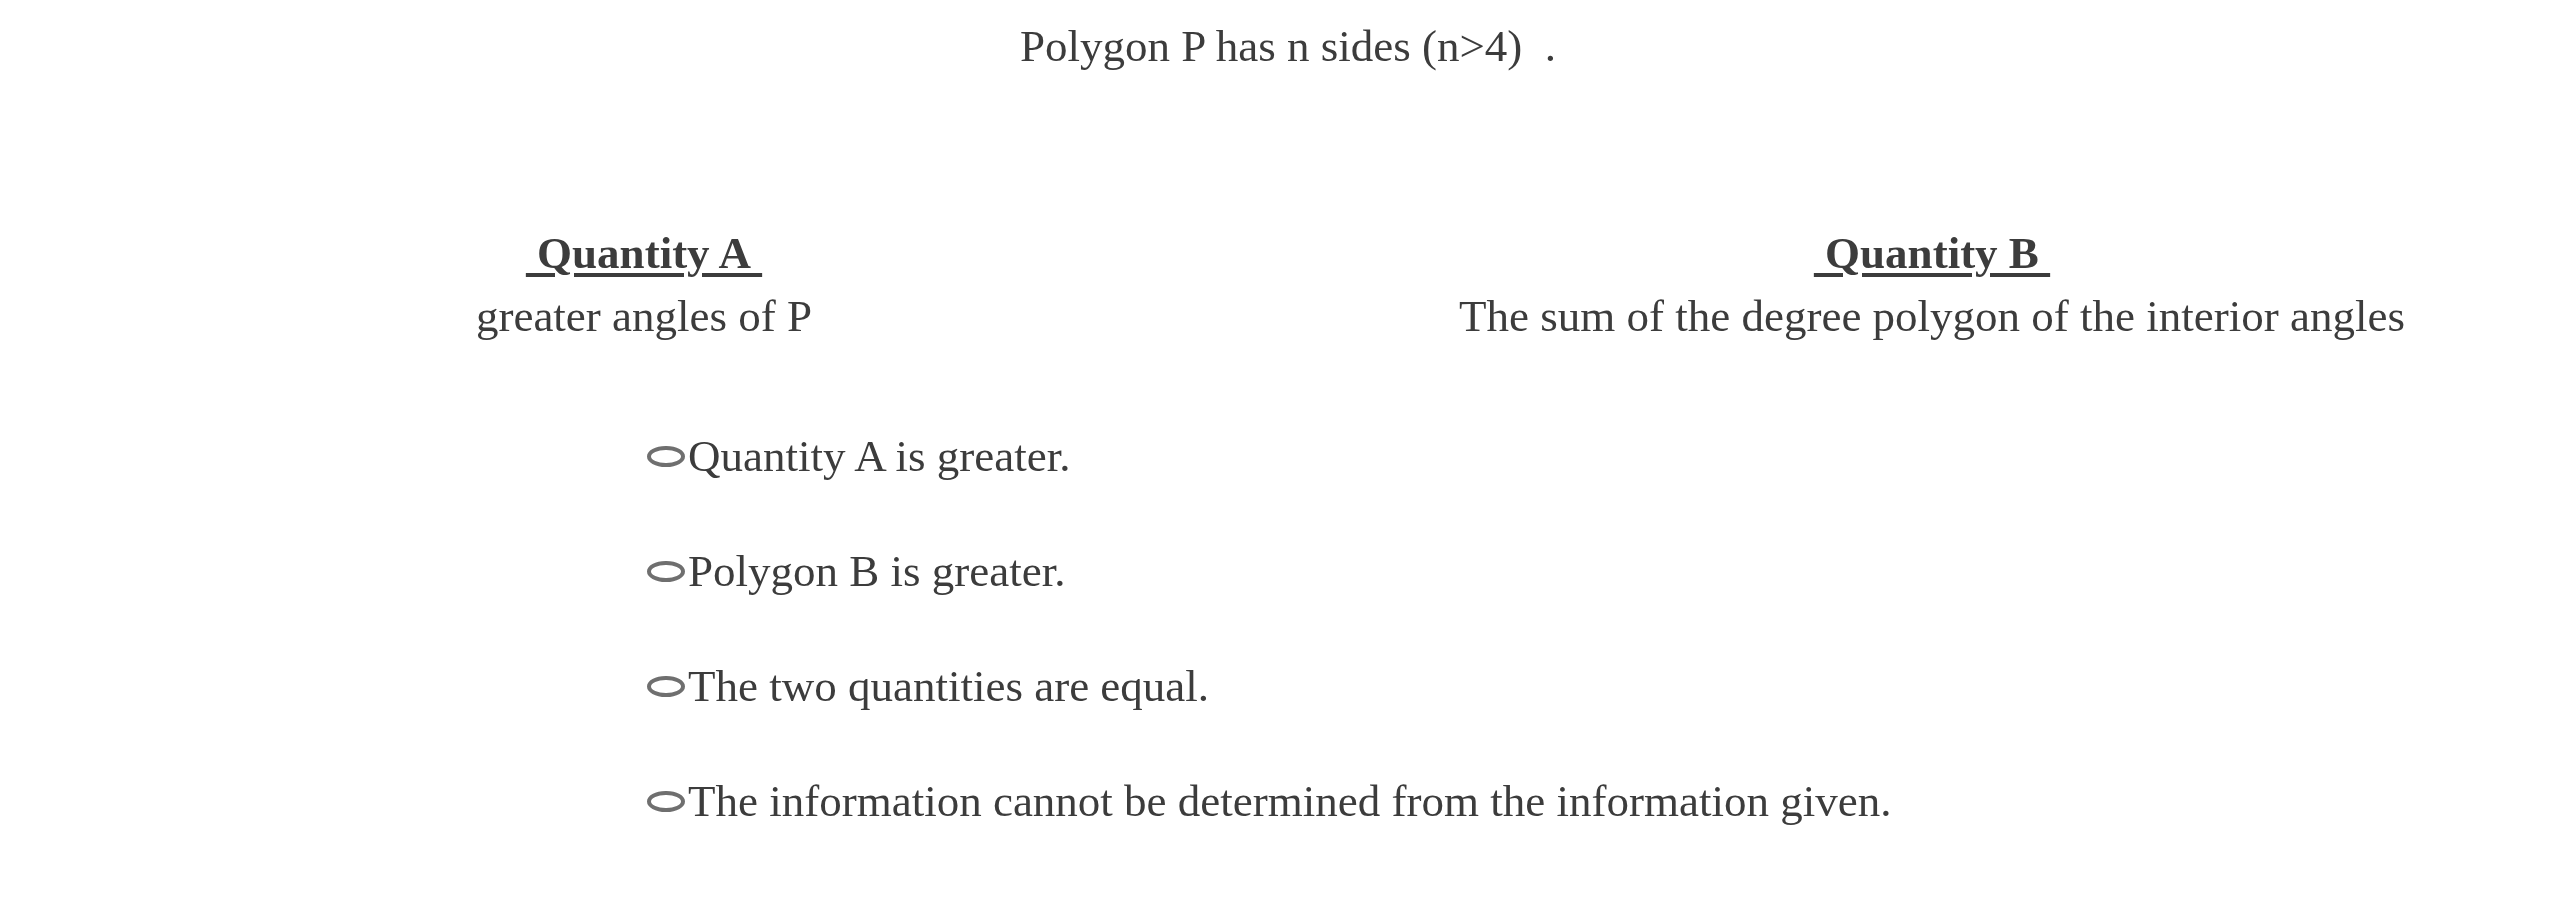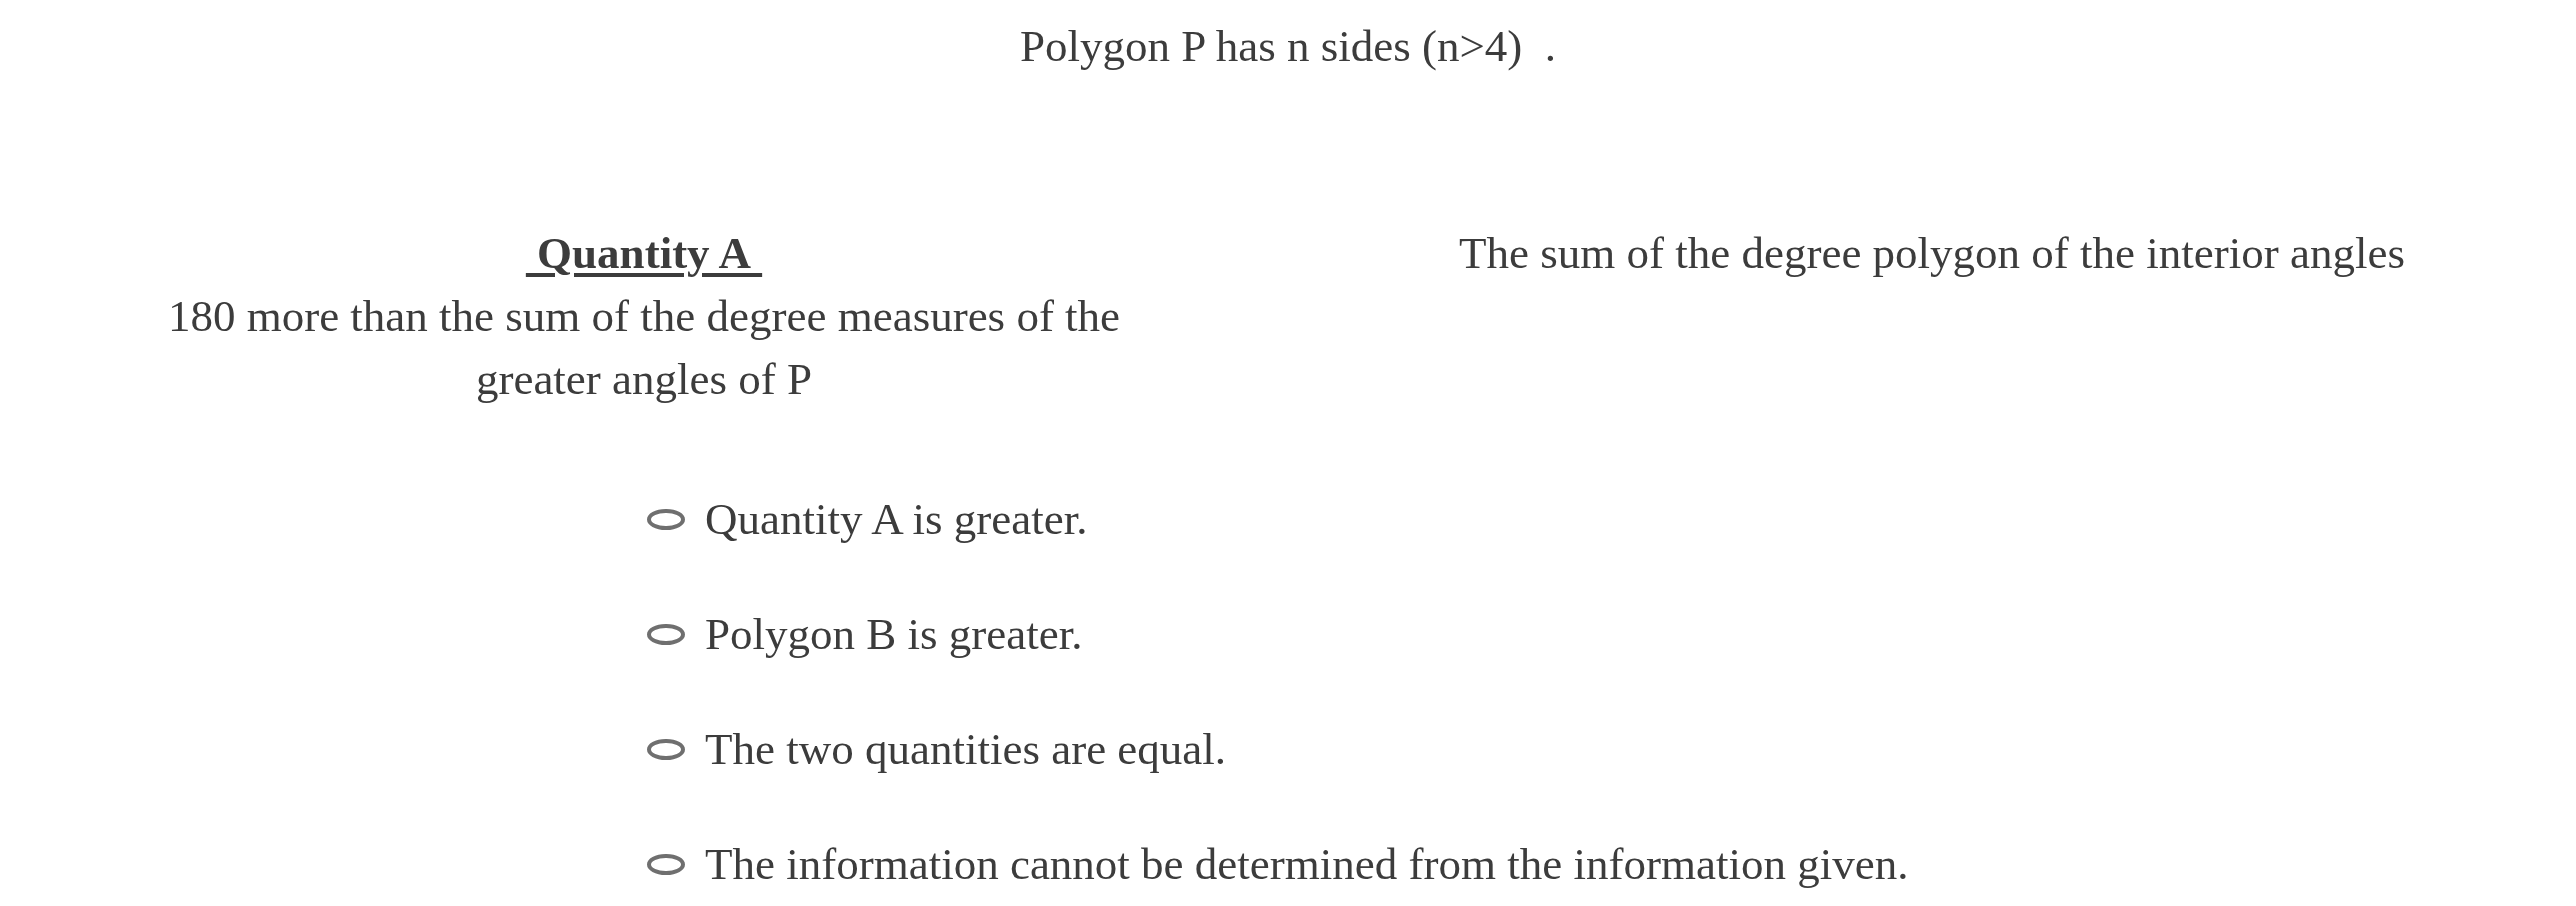--- a/index.html
+++ b/index.html
@@ -44,21 +44,21 @@
     white-space: nowrap;
   }
   .options {
     margin-top: 51px;
     padding-left: 647px;
   }
   .option-row {
     height: 115px;
     display: flex;
     align-items: center;
-    gap: 20px;
+    gap: 3px;
     cursor: pointer;
   }
   .radio {
     flex: none;
     width: 38px;
     height: 21.4px;
     border: 4.1px solid var(--radio, #6f6f6f);
     border-radius: 50%;
     background: #ffffff;
   }
@@ -72,25 +72,27 @@
 
 <div class="page">
 
   <div class="title">Polygon P has n sides (n&gt;4)  .</div>
 
   <div class="columns">
     <div class="col">
       <div class="col-header">
         <span class="hdr-text">&nbsp;Quantity A&nbsp;</span>
       </div>
-      <div class="col-line">180 more than the sum of the degree measures of the</div>
       <div class="col-line">greater angles of P</div>
     </div>
 
     <div class="col">
+      <div class="col-header">
+        <span class="hdr-text">&nbsp;Quantity B&nbsp;</span>
+      </div>
       <div class="col-line">The sum of the degree polygon of the interior angles</div>
     </div>
   </div>
 
   <div class="options">
 
     <div class="option-row">
       <span class="radio"></span>
       <span class="option-label">Quantity A is greater.</span>
     </div>

